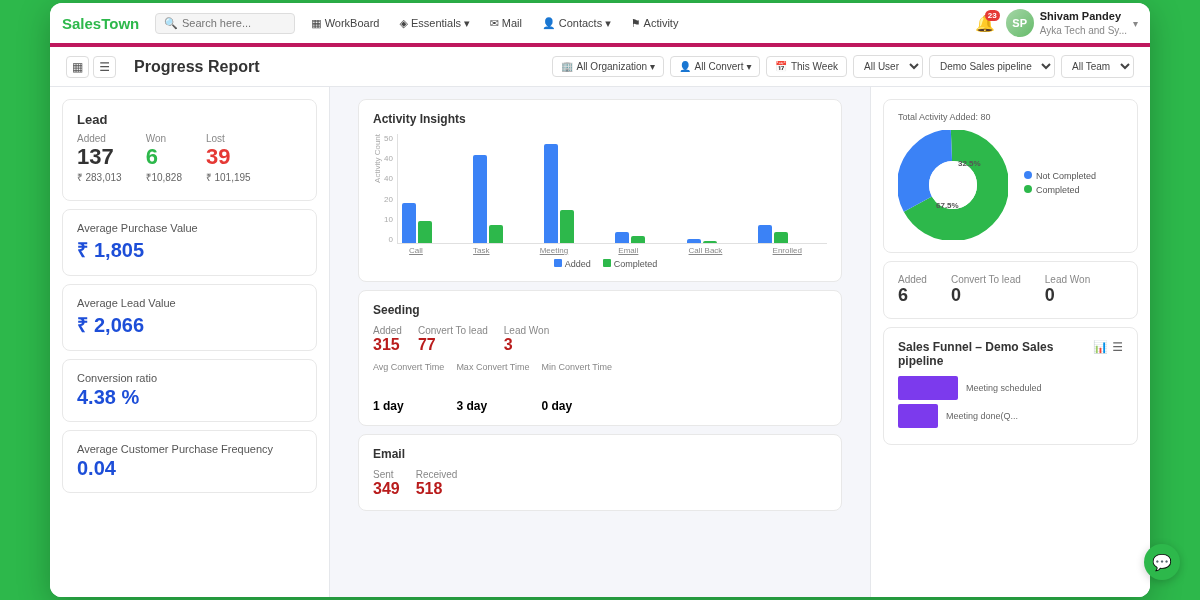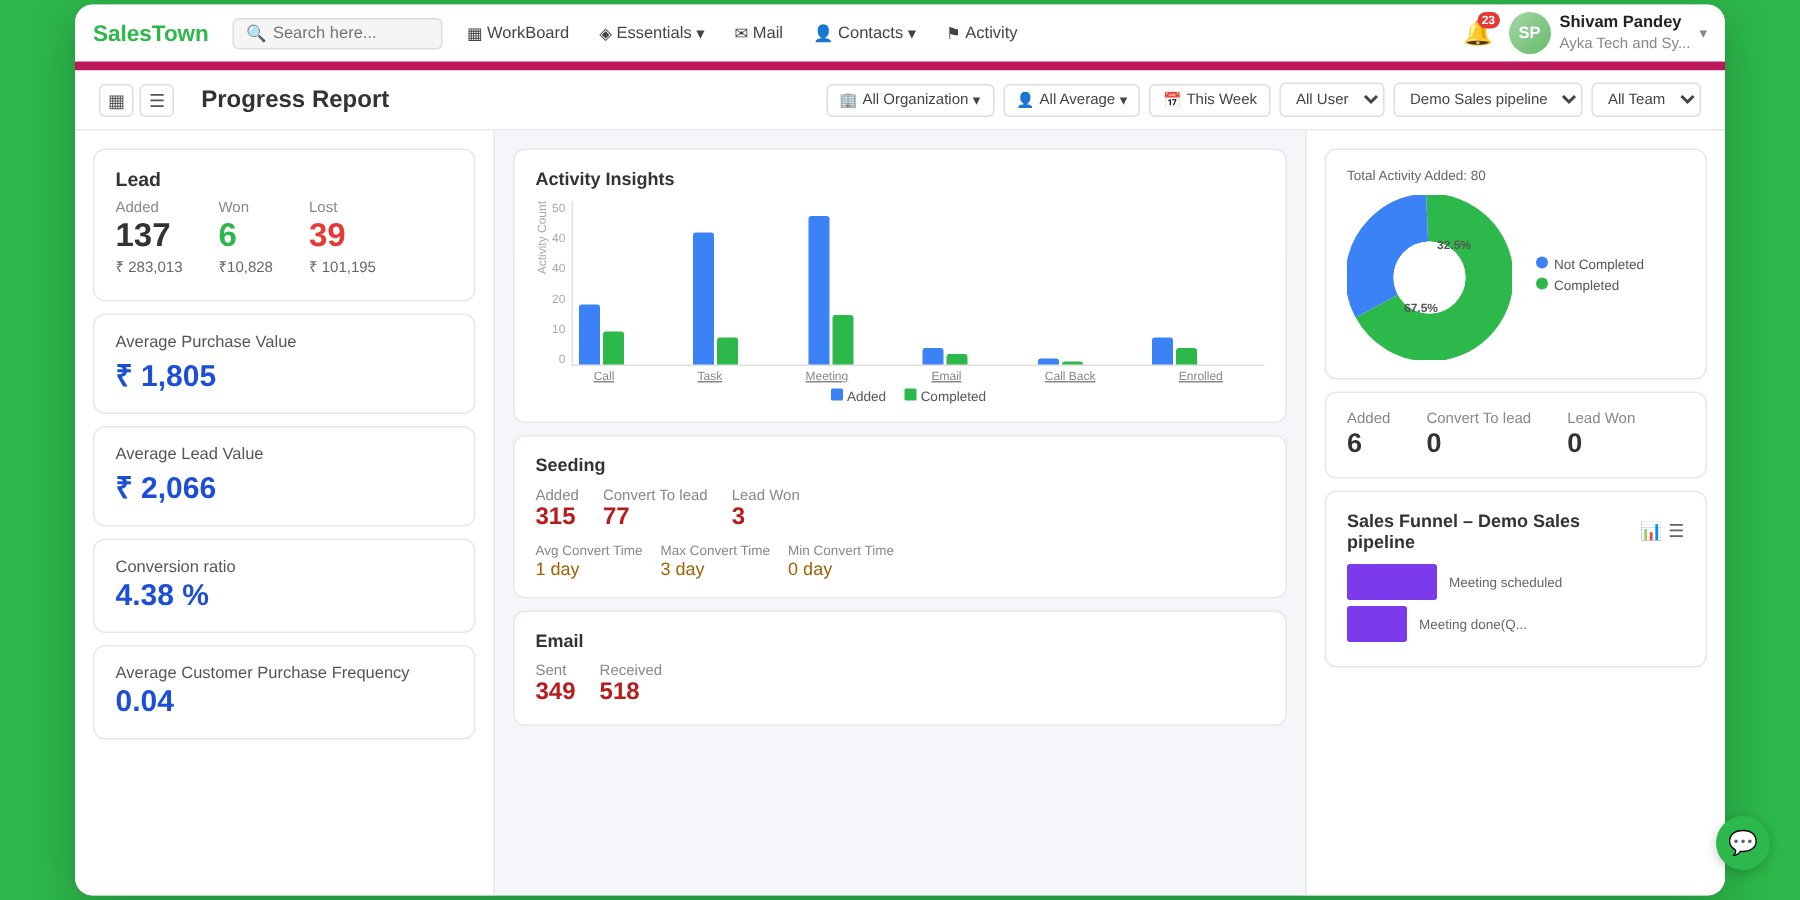--- a/index.html
+++ b/index.html
@@ -18,21 +18,21 @@
       box-shadow: 0 8px 32px rgba(0,0,0,0.25);
       overflow: hidden;
     }
     
     .top-nav {
       background: #fff;
       display: flex;
       align-items: center;
       padding: 16px 12px;
       height: 44px;
-      border-bottom: 6px solid #be185d;
+      border-bottom: 4px solid #be185d;
       gap: 8px;
     }
     .logo {
       font-weight: 800;
       font-size: 15px;
       color: #222;
       margin-right: 8px;
       white-space: nowrap;
     }
     .logo span { color: #2db84b; }
@@ -168,21 +168,21 @@
       font-size: 10px;
       color: #444;
       background: #fff;
     }
 
     
     .main-content {
       background: #f5f6fa;
       display: grid;
       grid-template-columns: 280px 1fr 280px;
-      gap: 0;
+      gap: 16px;
       height: calc(600px - 90px);
       overflow: hidden;
     }
 
     
     .left-col {
       padding: 12px;
       display: flex;
       flex-direction: column;
       gap: 8px;
@@ -306,21 +306,21 @@
     .section-stat-value { font-size: 16px; font-weight: 600; color: #b91c1c; }
 
     .convert-stats {
       display: flex;
       gap: 12px;
       margin-top: 8px;
       flex-wrap: wrap;
     }
     .convert-stat { }
     .convert-label { font-size: 9px; color: #888; }
-    .convert-value { font-size: 12px; color: #a16207; font-weight: 400; }
+    .convert-value { font-size: 12px; color: #000000; font-weight: 700; margin-top: 27px; }
 
     
     .farming-grid {
       display: flex;
       gap: 24px;
     }
     .farming-item { }
     .farming-label { font-size: 10px; color: #888; }
     .farming-value { font-size: 18px; font-weight: 600; color: #333; }
 
@@ -414,21 +414,21 @@
     </div>
     <div class="page-title">Progress Report</div>
     <div class="filter-bar">
       <button class="filter-btn">
         <span>🏢</span>
         <span>All Organization</span>
         <span>▾</span>
       </button>
       <button class="filter-btn">
         <span>👤</span>
-        <span>All Average</span>
+        <span>All Convert</span>
         <span>▾</span>
       </button>
       <button class="filter-btn">
         <span>📅</span>
         <span>This Week</span>
       </button>
       <select class="filter-select">
         <option>All User</option>
       </select>
       <select class="filter-select">
@@ -641,21 +641,21 @@
             <div class="farming-value">0</div>
           </div>
           <div class="farming-item">
             <div class="farming-label">Lead Won</div>
             <div class="farming-value">0</div>
           </div>
         </div>
       </div>
 
       <div class="card">
-        <div style="display:flex;justify-content:space-between;align-items:center;margin-bottom:8px;">
+        <div style="display:flex;justify-content:space-between;align-items:flex-start;margin-bottom:8px;">
           <div class="card-title" style="margin-bottom:0;">Sales Funnel – Demo Sales pipeline</div>
           <div style="display:flex;gap:4px;">
             <span style="cursor:pointer;font-size:12px;color:#666;">📊</span>
             <span style="cursor:pointer;font-size:12px;color:#666;">☰</span>
           </div>
         </div>
 
         <div>
           <div class="funnel-bar">
             <div class="funnel-rect" style="width:60px;background:#7c3aed;"></div>

